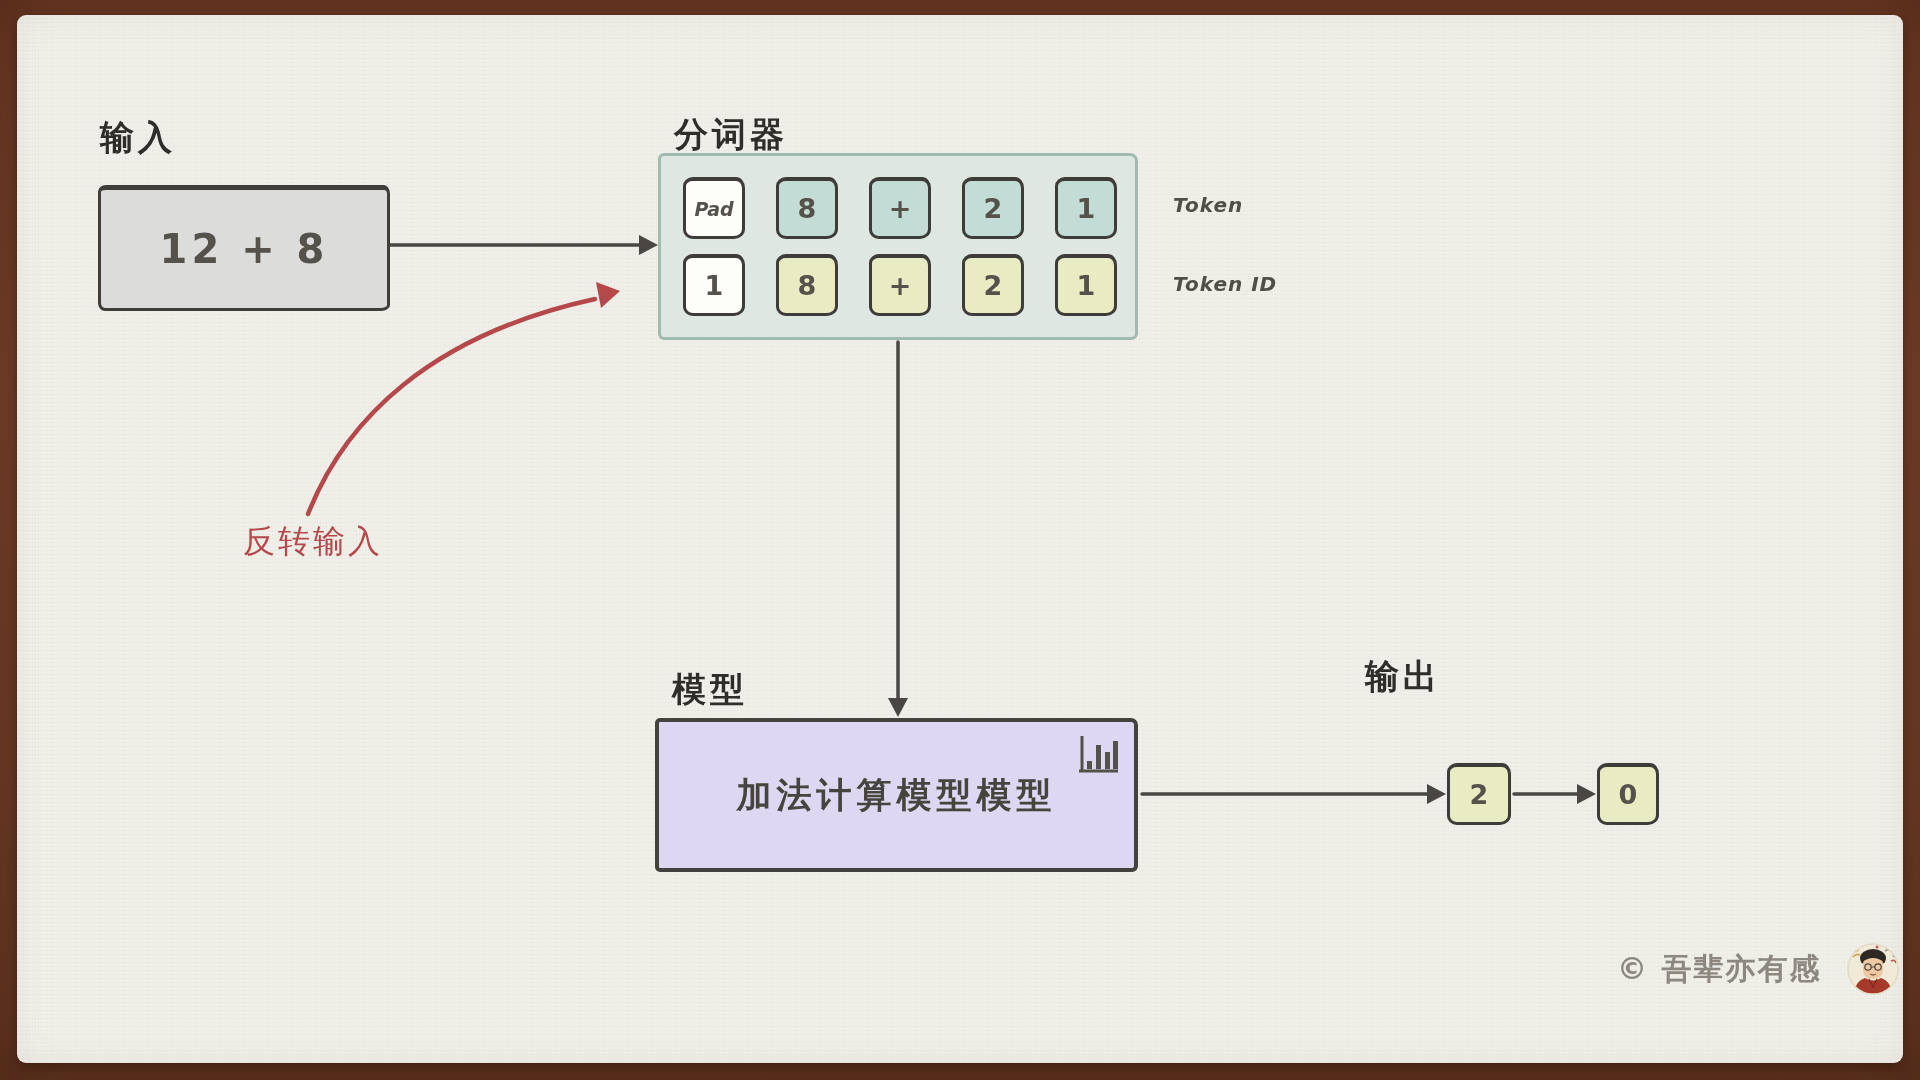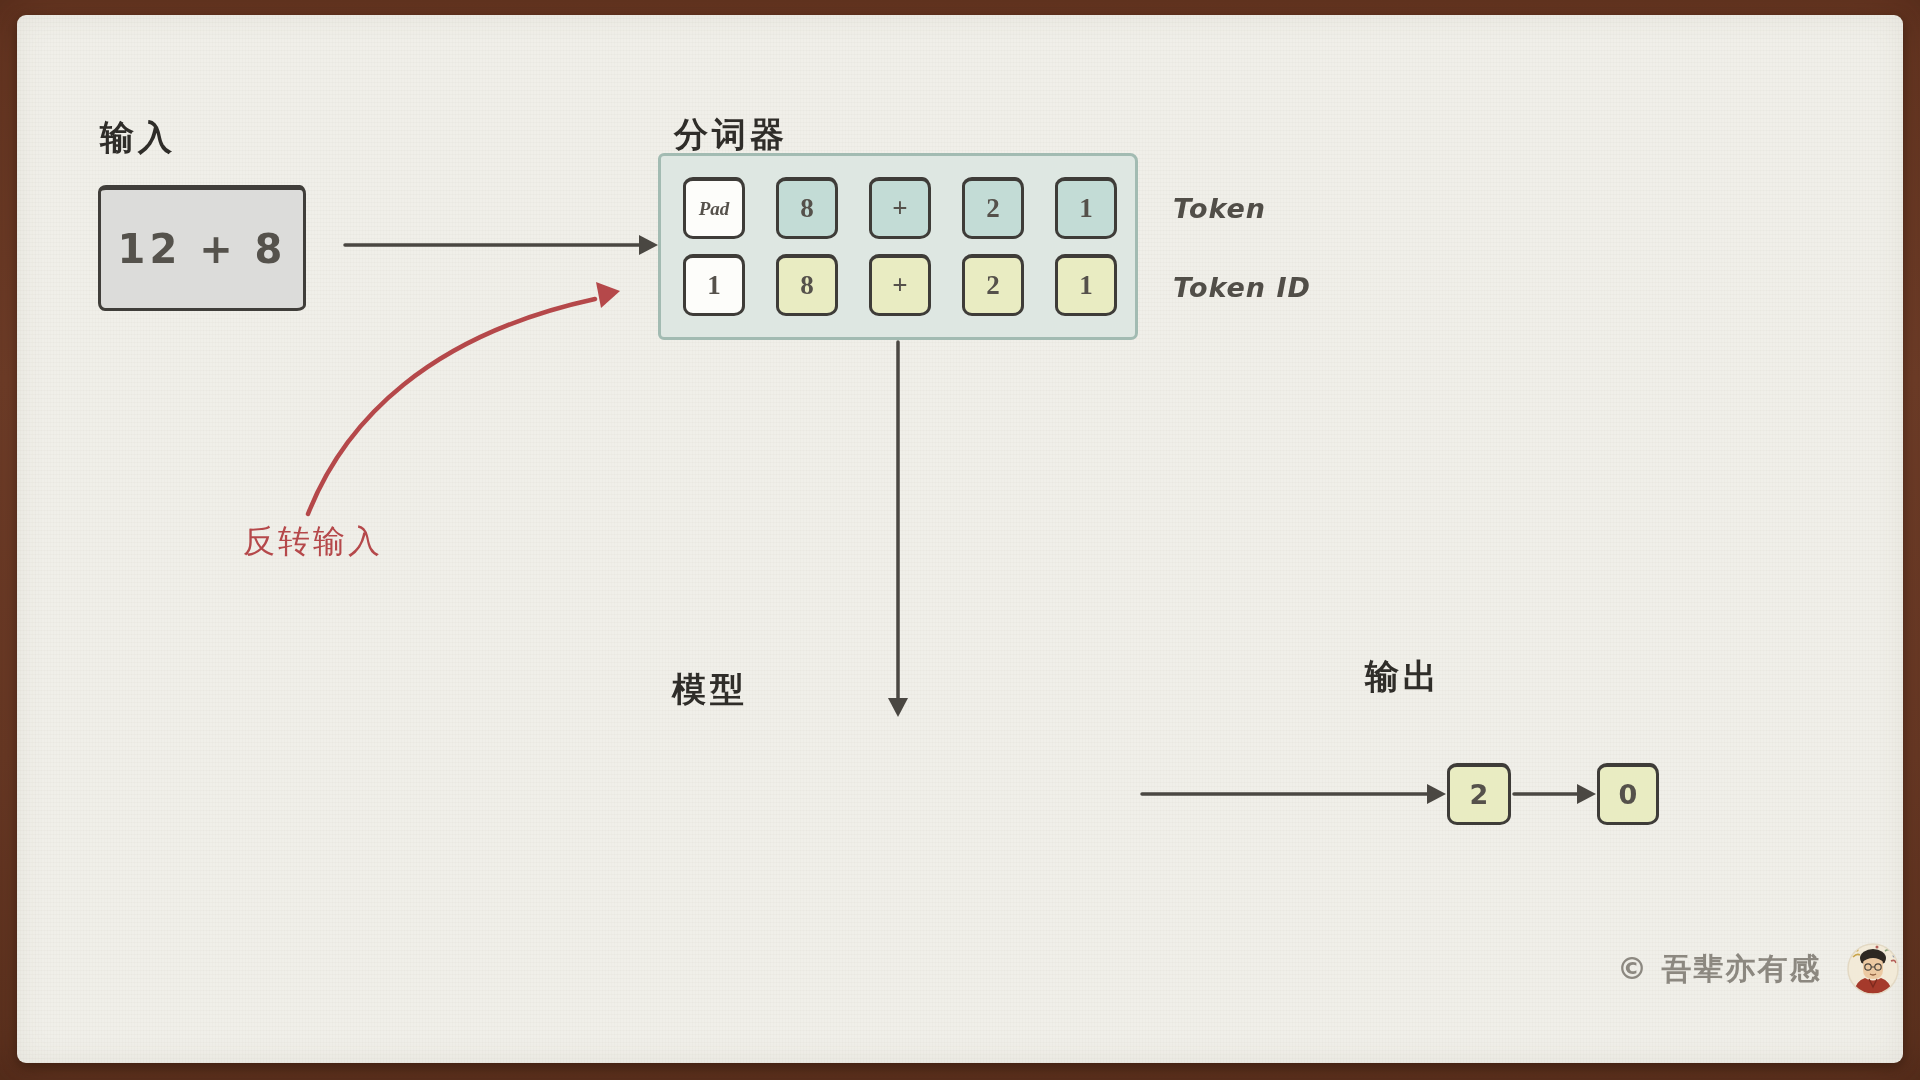--- a/index.html
+++ b/index.html
@@ -25,49 +25,49 @@
   .label {
     position:absolute; font-size:34px; font-weight:bold; color:#2f2d29;
     letter-spacing:4px; line-height:1;
   }
   .lbl-input   { left:83px;  top:105px; }
   .lbl-tok     { left:657px; top:78px;margin-top:24px;  }
   .lbl-model   { left:655px; top:657px; }
   .lbl-output  { left:1348px; top:644px; }
 
   .input-box {
-    position:absolute; left:81px; top:170px; width:208px; height:126px;
+    position:absolute; left:81px; top:170px; width:292px; height:126px;
     background:#dcdcda; border:3px solid #403e3a;
     border-top-width:5px;
     border-radius:8px 6px 9px 7px / 7px 9px 6px 8px;
     display:flex; align-items:center; justify-content:center;
     font-size:40px; font-weight:bold; color:#55524c; letter-spacing:4px;
   }
 
   .tokenizer-box {
     position:absolute; left:641px; top:138px; width:480px; height:187px;
     background:#dee7e2; border:3px solid #a2bbb2;
     border-radius:6px 8px 7px 6px;
     display:grid; grid-template-columns:repeat(5,62px); grid-template-rows:62px 62px;
-    column-gap:31px; row-gap:15px; padding:21px 22px;font-family:Liberation Serif, serif;
+    column-gap:31px; row-gap:15px; padding:21px 22px;
   }
   .cell {
     width:62px; height:62px; border:3px solid #3e3c38;
     border-top-width:4px;
     border-radius:10px 9px 11px 10px / 9px 11px 10px 9px;
     display:flex; align-items:center; justify-content:center;
     font-size:27px; font-weight:bold; color:#55514b;
   }
   .cell-white  { background:#fdfdfa; }
   .cell-teal   { background:#c3dcd6; }
   .cell-yellow { background:#e9ecc2; }
   .cell-small  { font-size:19px; font-style:italic; letter-spacing:0px; }
 
   .row-label {
-    position:absolute; font-size:27px; font-weight:bold; font-style:italic;
+    position:absolute; font-size:20px; font-weight:bold; font-style:italic;
     color:#514e48; line-height:1; letter-spacing:1px;
   }
   .lbl-token   { left:1156px; top:180px; }
   .lbl-tokenid { left:1156px; top:259px; }
 
   .red-label {
     position:absolute; left:226px; top:510px;
     font-size:32px; font-weight:normal; color:#b5484a; letter-spacing:3px; line-height:1;
   }
 
@@ -148,20 +148,31 @@
       <div class="cell cell-yellow">+</div>
       <div class="cell cell-yellow">2</div>
       <div class="cell cell-yellow">1</div>
     </div>
     <div class="row-label lbl-token">Token</div>
     <div class="row-label lbl-tokenid">Token ID</div>
 
     <div class="red-label">反转输入</div>
 
     <div class="label lbl-model">模型</div>
+    <div class="model-box">
+      <svg class="chart-icon" viewBox="0 0 42 41">
+        <line x1="4" y1="2" x2="4" y2="37" stroke="#54504a" stroke-width="3"></line>
+        <line x1="1" y1="37" x2="40" y2="37" stroke="#54504a" stroke-width="3"></line>
+        <rect x="9" y="27" width="5" height="8" fill="#54504a"></rect>
+        <rect x="18" y="11" width="5" height="24" fill="#54504a"></rect>
+        <rect x="27" y="18" width="5" height="17" fill="#54504a"></rect>
+        <rect x="35" y="7" width="5" height="28" fill="#54504a"></rect>
+      </svg>
+      <span>加法计算模型模型</span>
+    </div>
 
     <div class="label lbl-output">输出</div>
     <div class="out-box out-first">2</div>
     <div class="out-box out-second">0</div>
 
     <div class="watermark">
       <span class="watermark-text">© 吾辈亦有感</span>
       <svg class="avatar" viewBox="0 0 52 52">
         <defs>
             <clipPath id="avclip">

